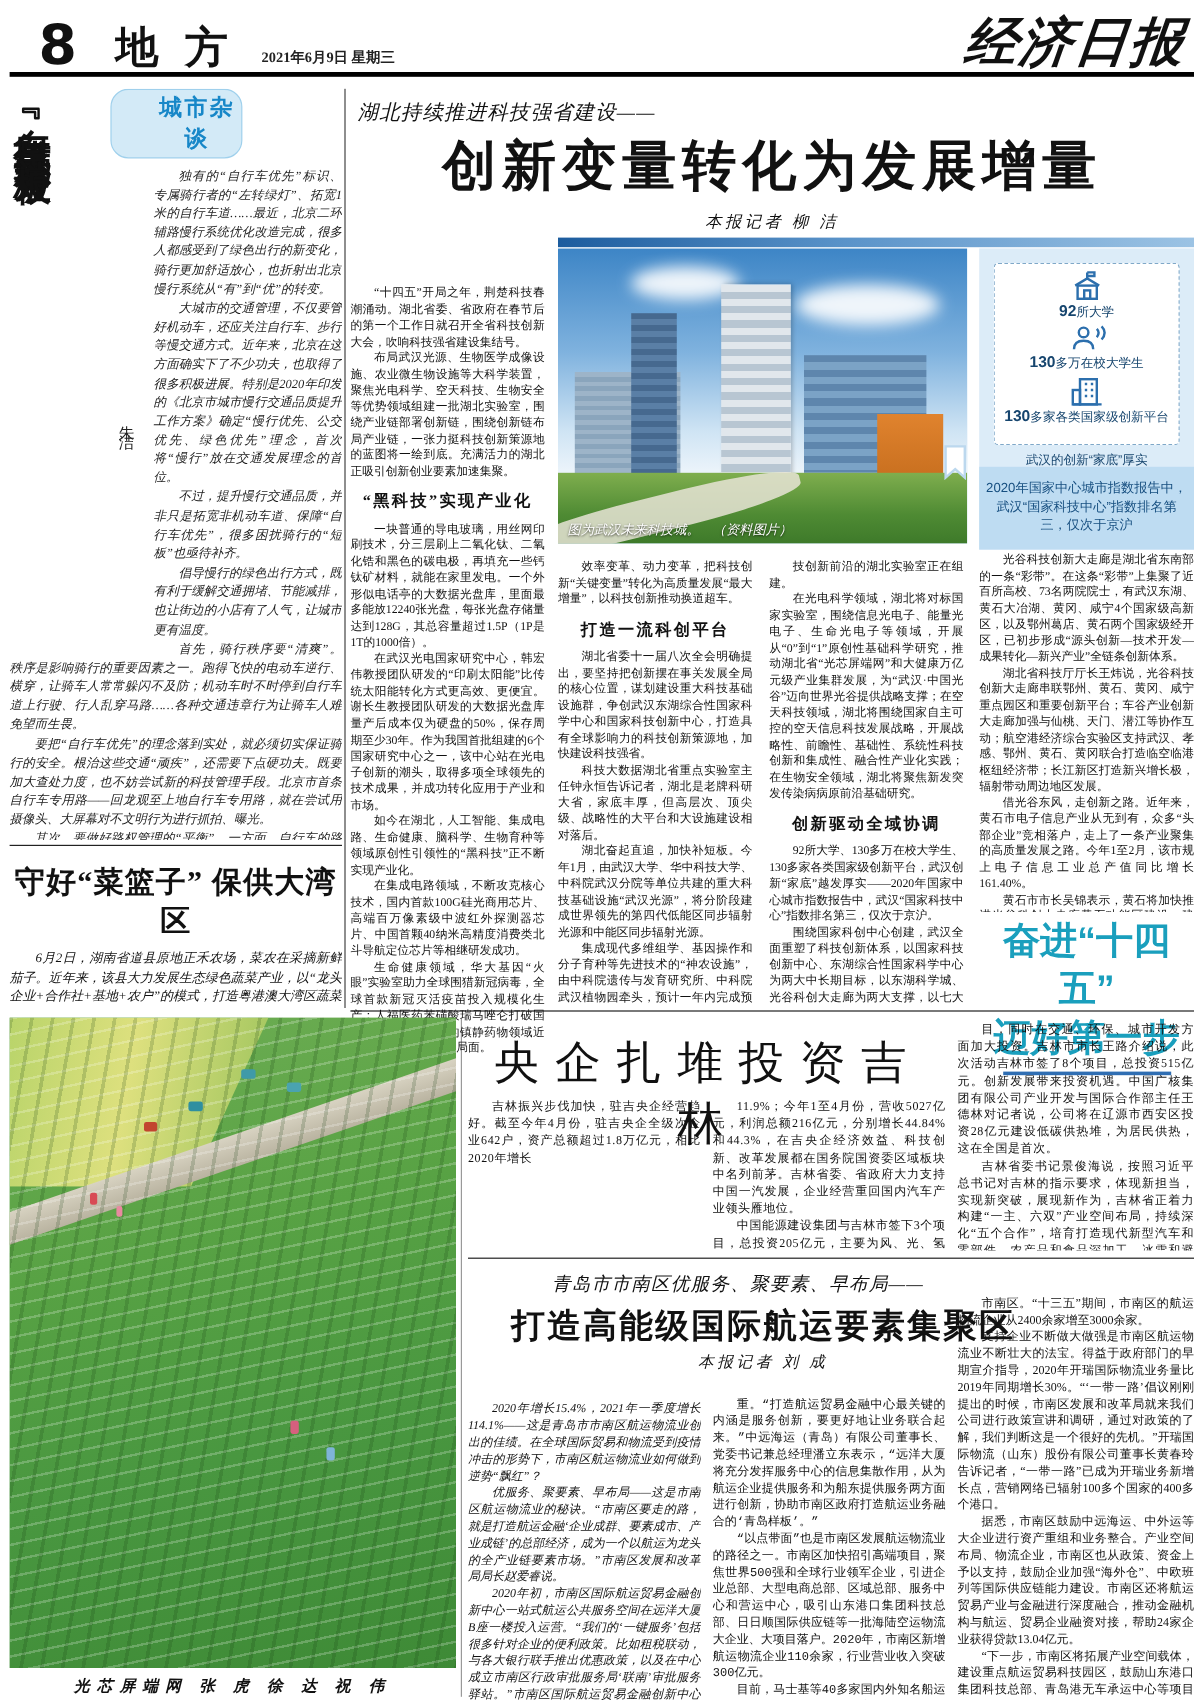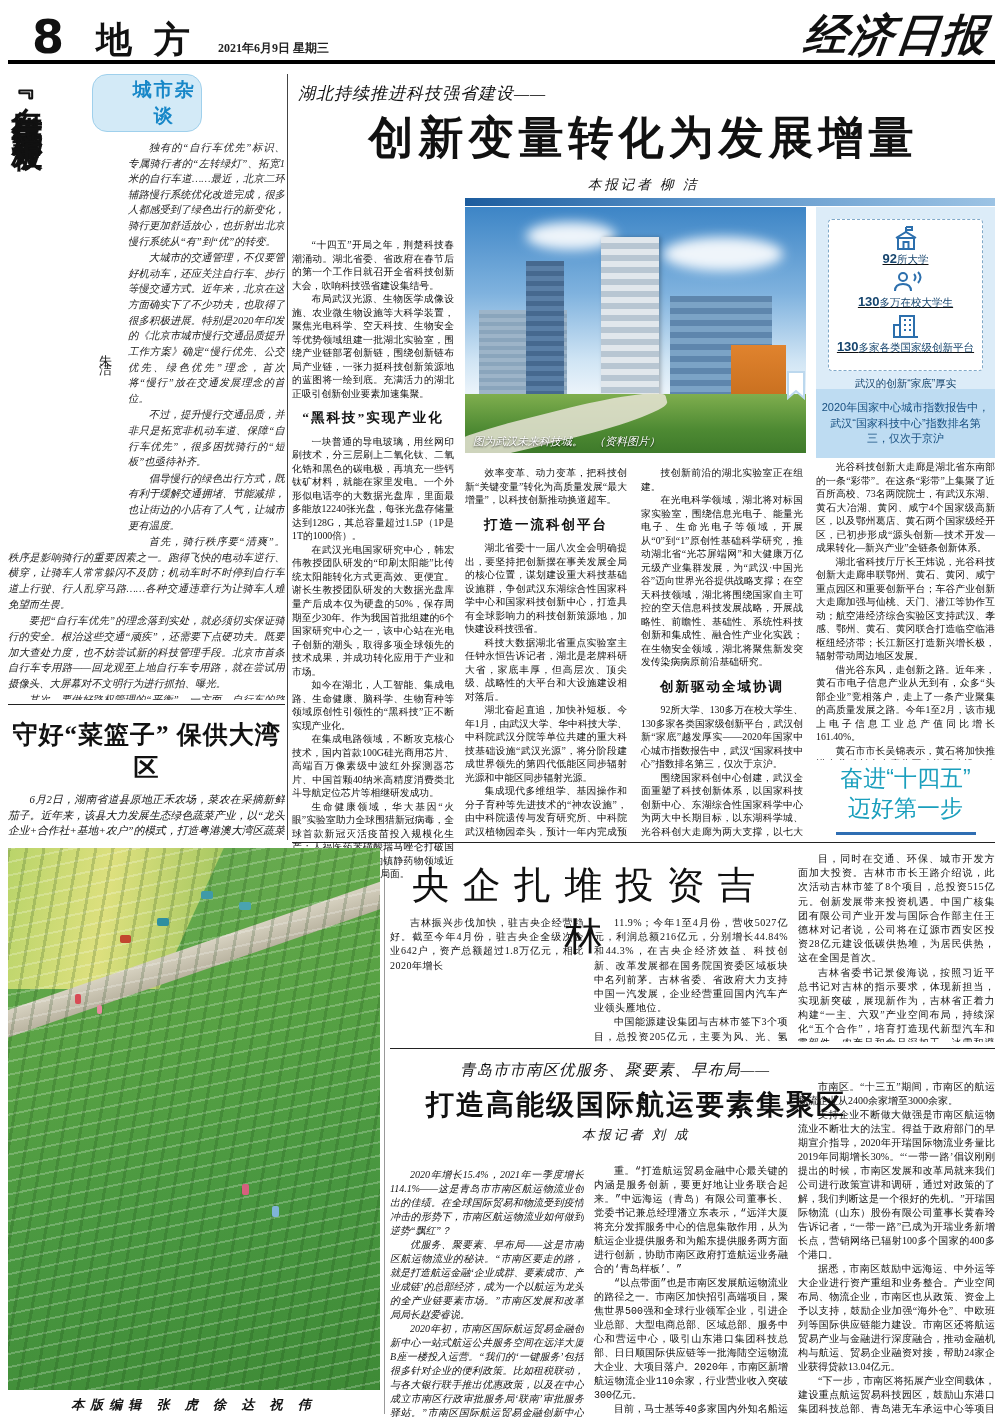--- a/index.html
+++ b/index.html
@@ -55,33 +55,33 @@
   .greenbelt{position:absolute;left:0;bottom:0;width:100%;height:24%;
              background:linear-gradient(#7fae4e,#4e8a33 60%,#3e7a2a);}
   .pathway{position:absolute;left:-10%;bottom:4%;width:70%;height:30px;background:#e8e4d6;
            transform:rotate(-14deg);border-radius:40%;opacity:.85;}
   .photo-cap{position:absolute;left:8px;bottom:4px;color:#fff;font-size:11px;font-style:italic;
              text-shadow:0 1px 2px rgba(0,0,0,.8);}
   
   .panel{position:absolute;left:524px;top:133px;width:179px;height:251px;background:#dcecf8;}
   .panel-card{position:absolute;left:12px;top:12px;width:155px;height:152px;background:#fff;
               border:1px dashed #7fa8c8;border-radius:4px;text-align:center;padding-top:4px;box-sizing:border-box;}
-  .stat{margin:1px 0 3px;text-decoration:underline;}
+  .stat{margin:1px 0 3px;}
   .stat-label{font-size:10.5px;color:#16456e;font-family:"Liberation Sans","DejaVu Sans",sans-serif;}
   .stat-label b{font-size:13px;}
   .stat svg{display:block;margin:0 auto;}
   .panel-cap{position:absolute;left:0;top:170px;width:100%;text-align:center;font-size:10.5px;color:#16456e;
              font-family:"Liberation Sans","DejaVu Sans",sans-serif;}
   .panel-note{position:absolute;left:0;bottom:0;width:100%;height:69px;background:#bedcf2;color:#174f80;
               font-size:11px;line-height:1.45;text-align:center;display:flex;align-items:center;justify-content:center;
               font-family:"Liberation Sans","DejaVu Sans",sans-serif;padding:0 4px;box-sizing:border-box;}
   .bookmark{position:absolute;left:492px;top:296px;}
   
   .series-box{position:absolute;left:524px;top:690px;width:179px;text-align:center;}
-  .series-line{font-size:23px;font-weight:400;color:#1a9fbd;font-family:"Liberation Sans","DejaVu Sans",sans-serif;line-height:1.3;}
+  .series-line{font-size:31px;font-weight:700;color:#1a9fbd;font-family:"Liberation Sans","DejaVu Sans",sans-serif;line-height:1.3;}
   .series-rule{width:140px;height:3px;background:#2f6eb3;margin:8px auto 0;}
   
   .field-photo{position:absolute;left:8px;top:848px;width:372px;height:542px;overflow:hidden;
                background:linear-gradient(165deg,#6fae54 0%,#58a244 35%,#499740 65%,#3e8a36 100%);}
   .rows1{position:absolute;inset:0;background:repeating-linear-gradient(168deg,rgba(255,255,255,.22) 0 2px,rgba(0,0,0,0) 2px 13px);}
   .rows2{position:absolute;inset:0;background:repeating-linear-gradient(100deg,rgba(20,60,15,.18) 0 3px,rgba(0,0,0,0) 3px 17px);}
   .paddy{position:absolute;left:0;top:0;width:58%;height:26%;
          background:linear-gradient(100deg,#b9d46a,#dde07e 45%,#9cc35c);clip-path:polygon(0 0,100% 0,70% 100%,0 100%);}
   .road{position:absolute;left:-6%;top:16%;width:130%;height:26px;background:linear-gradient(#d8d3c2,#b9b3a0);
         transform:rotate(-19deg);}
@@ -261,21 +261,21 @@
     <div class="rows2"></div>
     <div class="dot" style="left:52%;top:8%;width:12px;height:8px;background:#3f9aa8;"></div>
     <div class="dot" style="left:62%;top:10%;width:12px;height:8px;background:#4aa3b0;"></div>
     <div class="dot" style="left:40%;top:13%;width:12px;height:8px;background:#2f8fa0;"></div>
     <div class="dot" style="left:30%;top:16%;width:11px;height:8px;background:#c2452f;"></div>
     <div class="dot" style="left:18%;top:27%;width:6px;height:10px;background:#d84b55;"></div>
     <div class="dot" style="left:24%;top:29%;width:5px;height:9px;background:#e88aa0;"></div>
     <div class="dot" style="left:63%;top:62%;width:7px;height:11px;background:#d6607e;"></div>
     <div class="dot" style="left:71%;top:66%;width:7px;height:11px;background:#7fb4d8;"></div>
   </div>
-  <div class="field-cap">本版编辑  张 虎  徐 达  祝 伟</div>
+  <div class="field-cap">光芯屏端网  张 虎  徐 达  祝 伟</div>
 
   <div class="jilin">
     <div class="jilin-title">央企扎堆投资吉林</div>
     <div class="jcol jcol1">
         <p class="para">吉林振兴步伐加快，驻吉央企经营趋好。截至今年4月份，驻吉央企全级次企业642户，资产总额超过1.8万亿元，相比2020年增长</p>
       </div>
     <div class="jcol jcol2">
         <p class="para">11.9%；今年1至4月份，营收5027亿元，利润总额216亿元，分别增长44.84%和44.3%，在吉央企经济效益、科技创新、改革发展都在国务院国资委区域板块中名列前茅。吉林省委、省政府大力支持中国一汽发展，企业经营重回国内汽车产业领头雁地位。</p>
         <p class="para">中国能源建设集团与吉林市签下3个项目，总投资205亿元，主要为风、光、氢储一体化项</p>
       </div>

